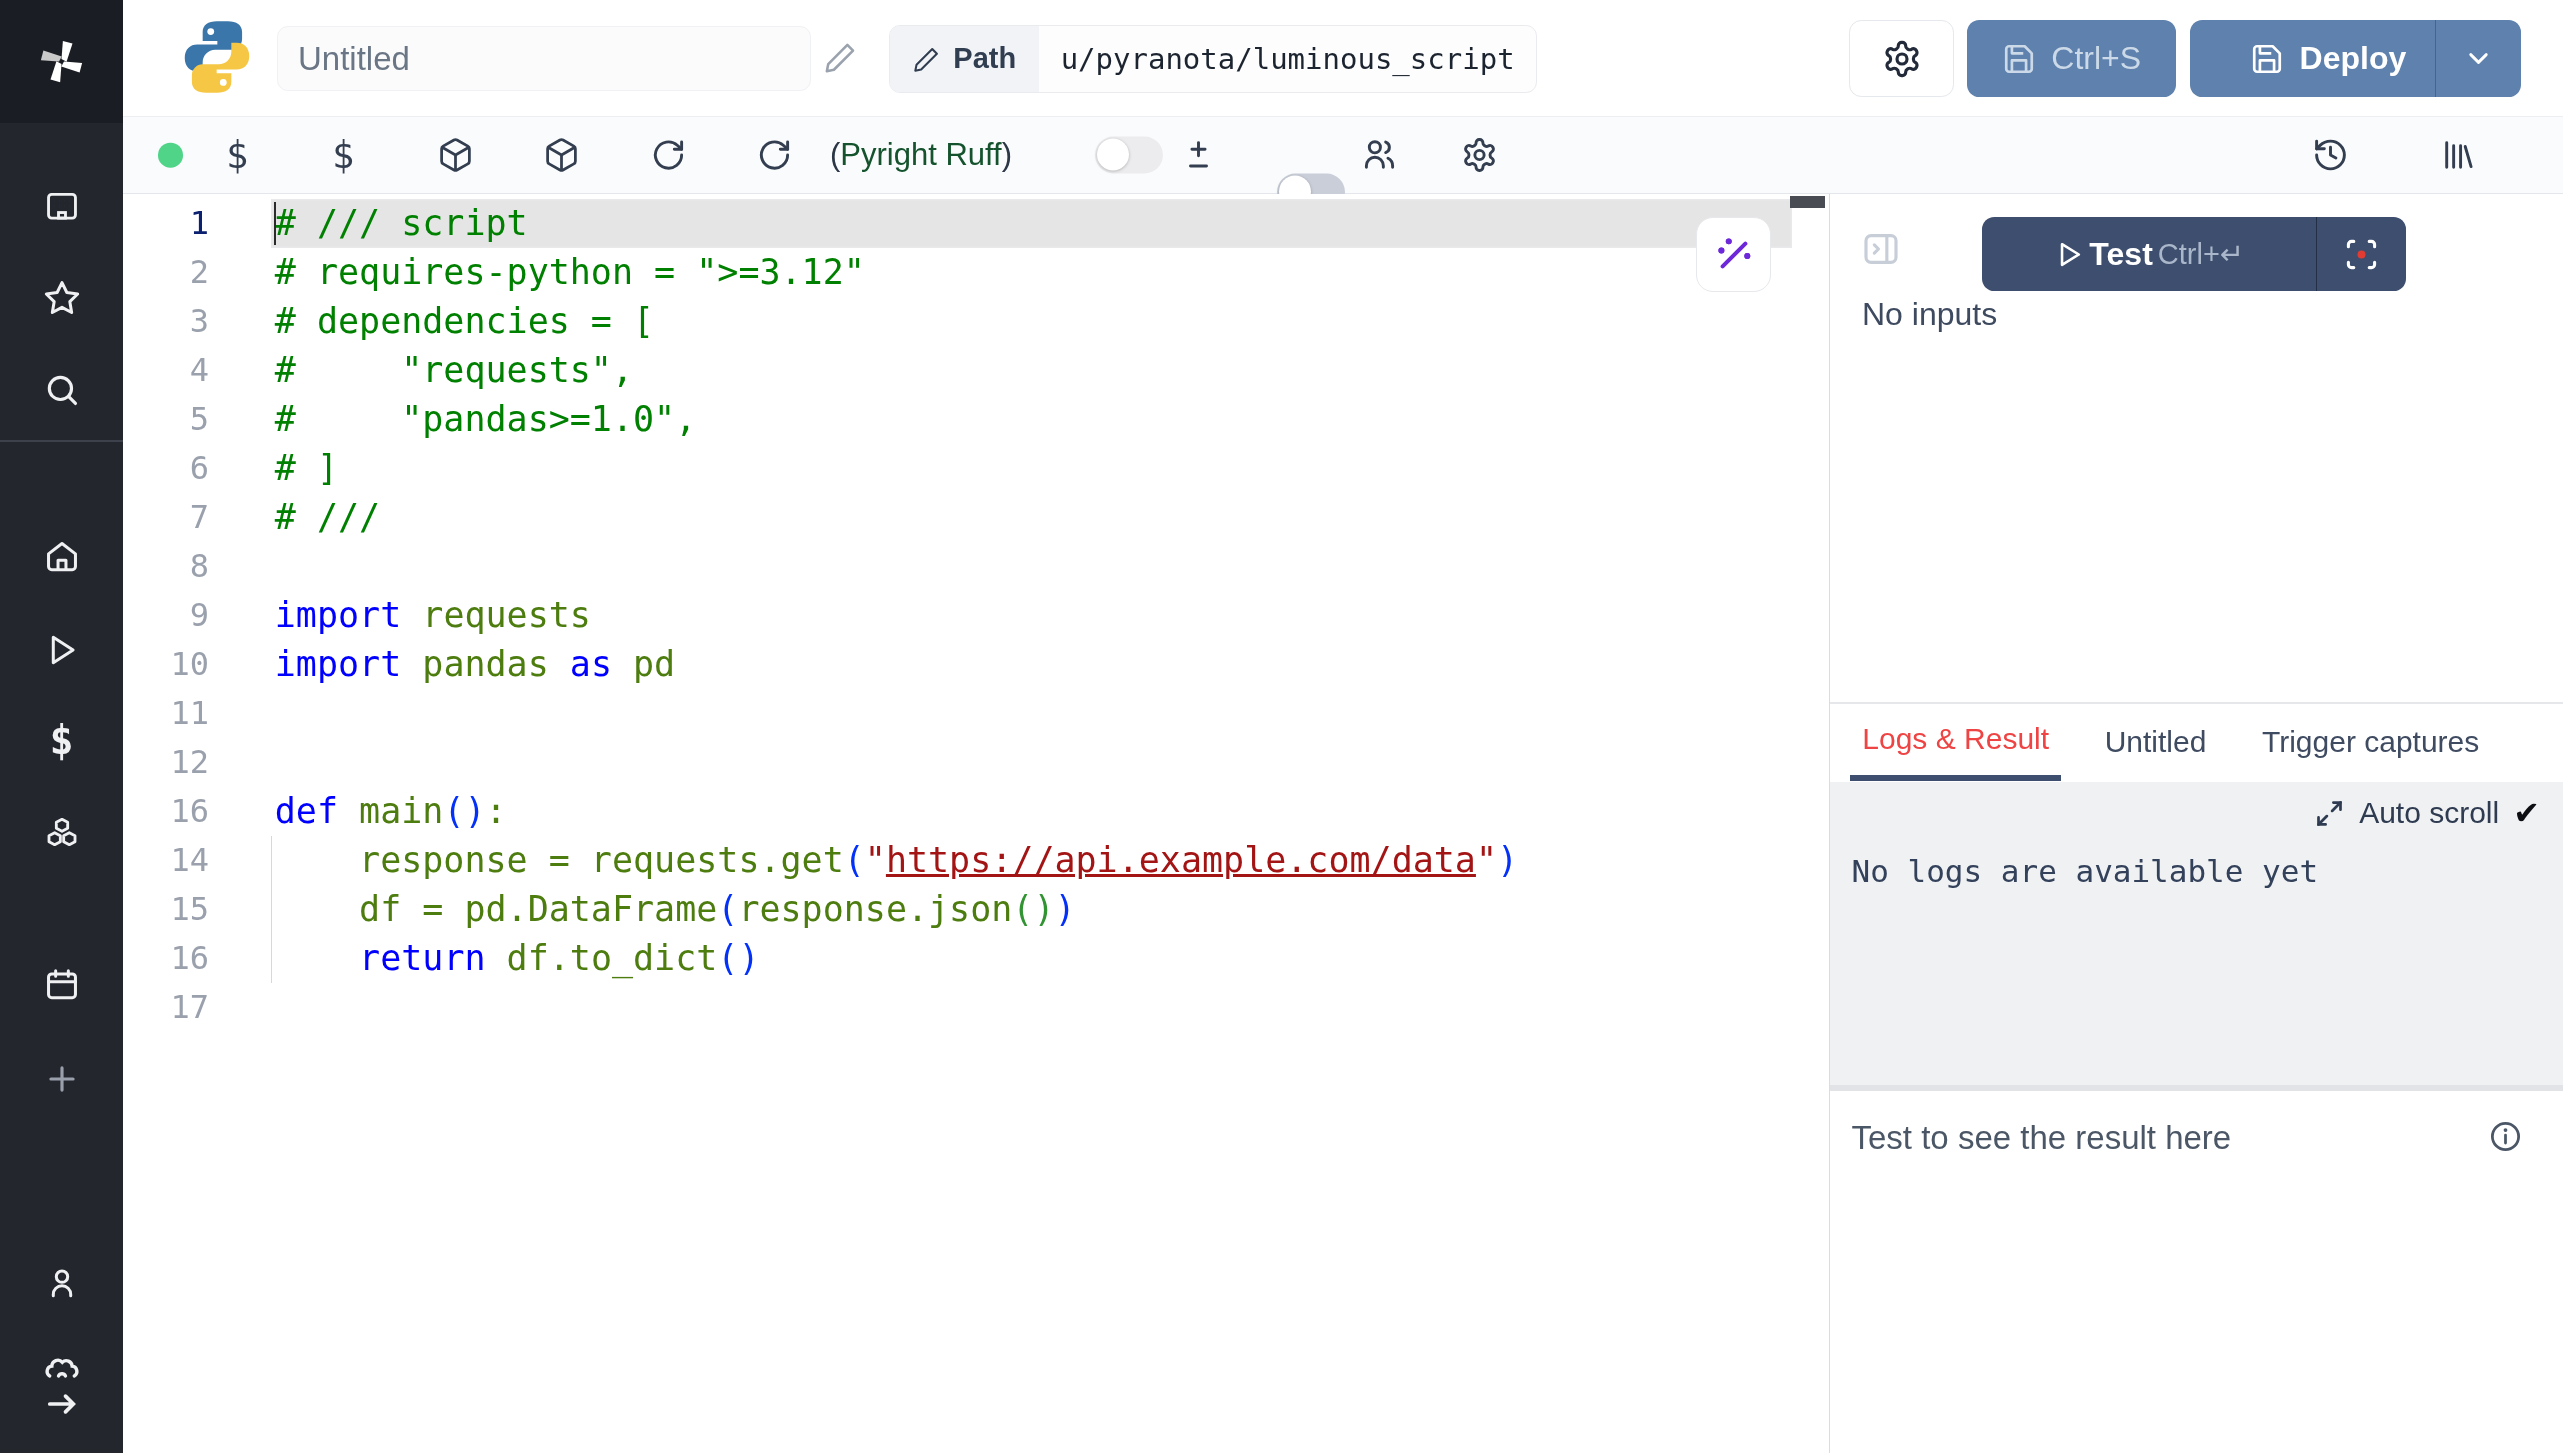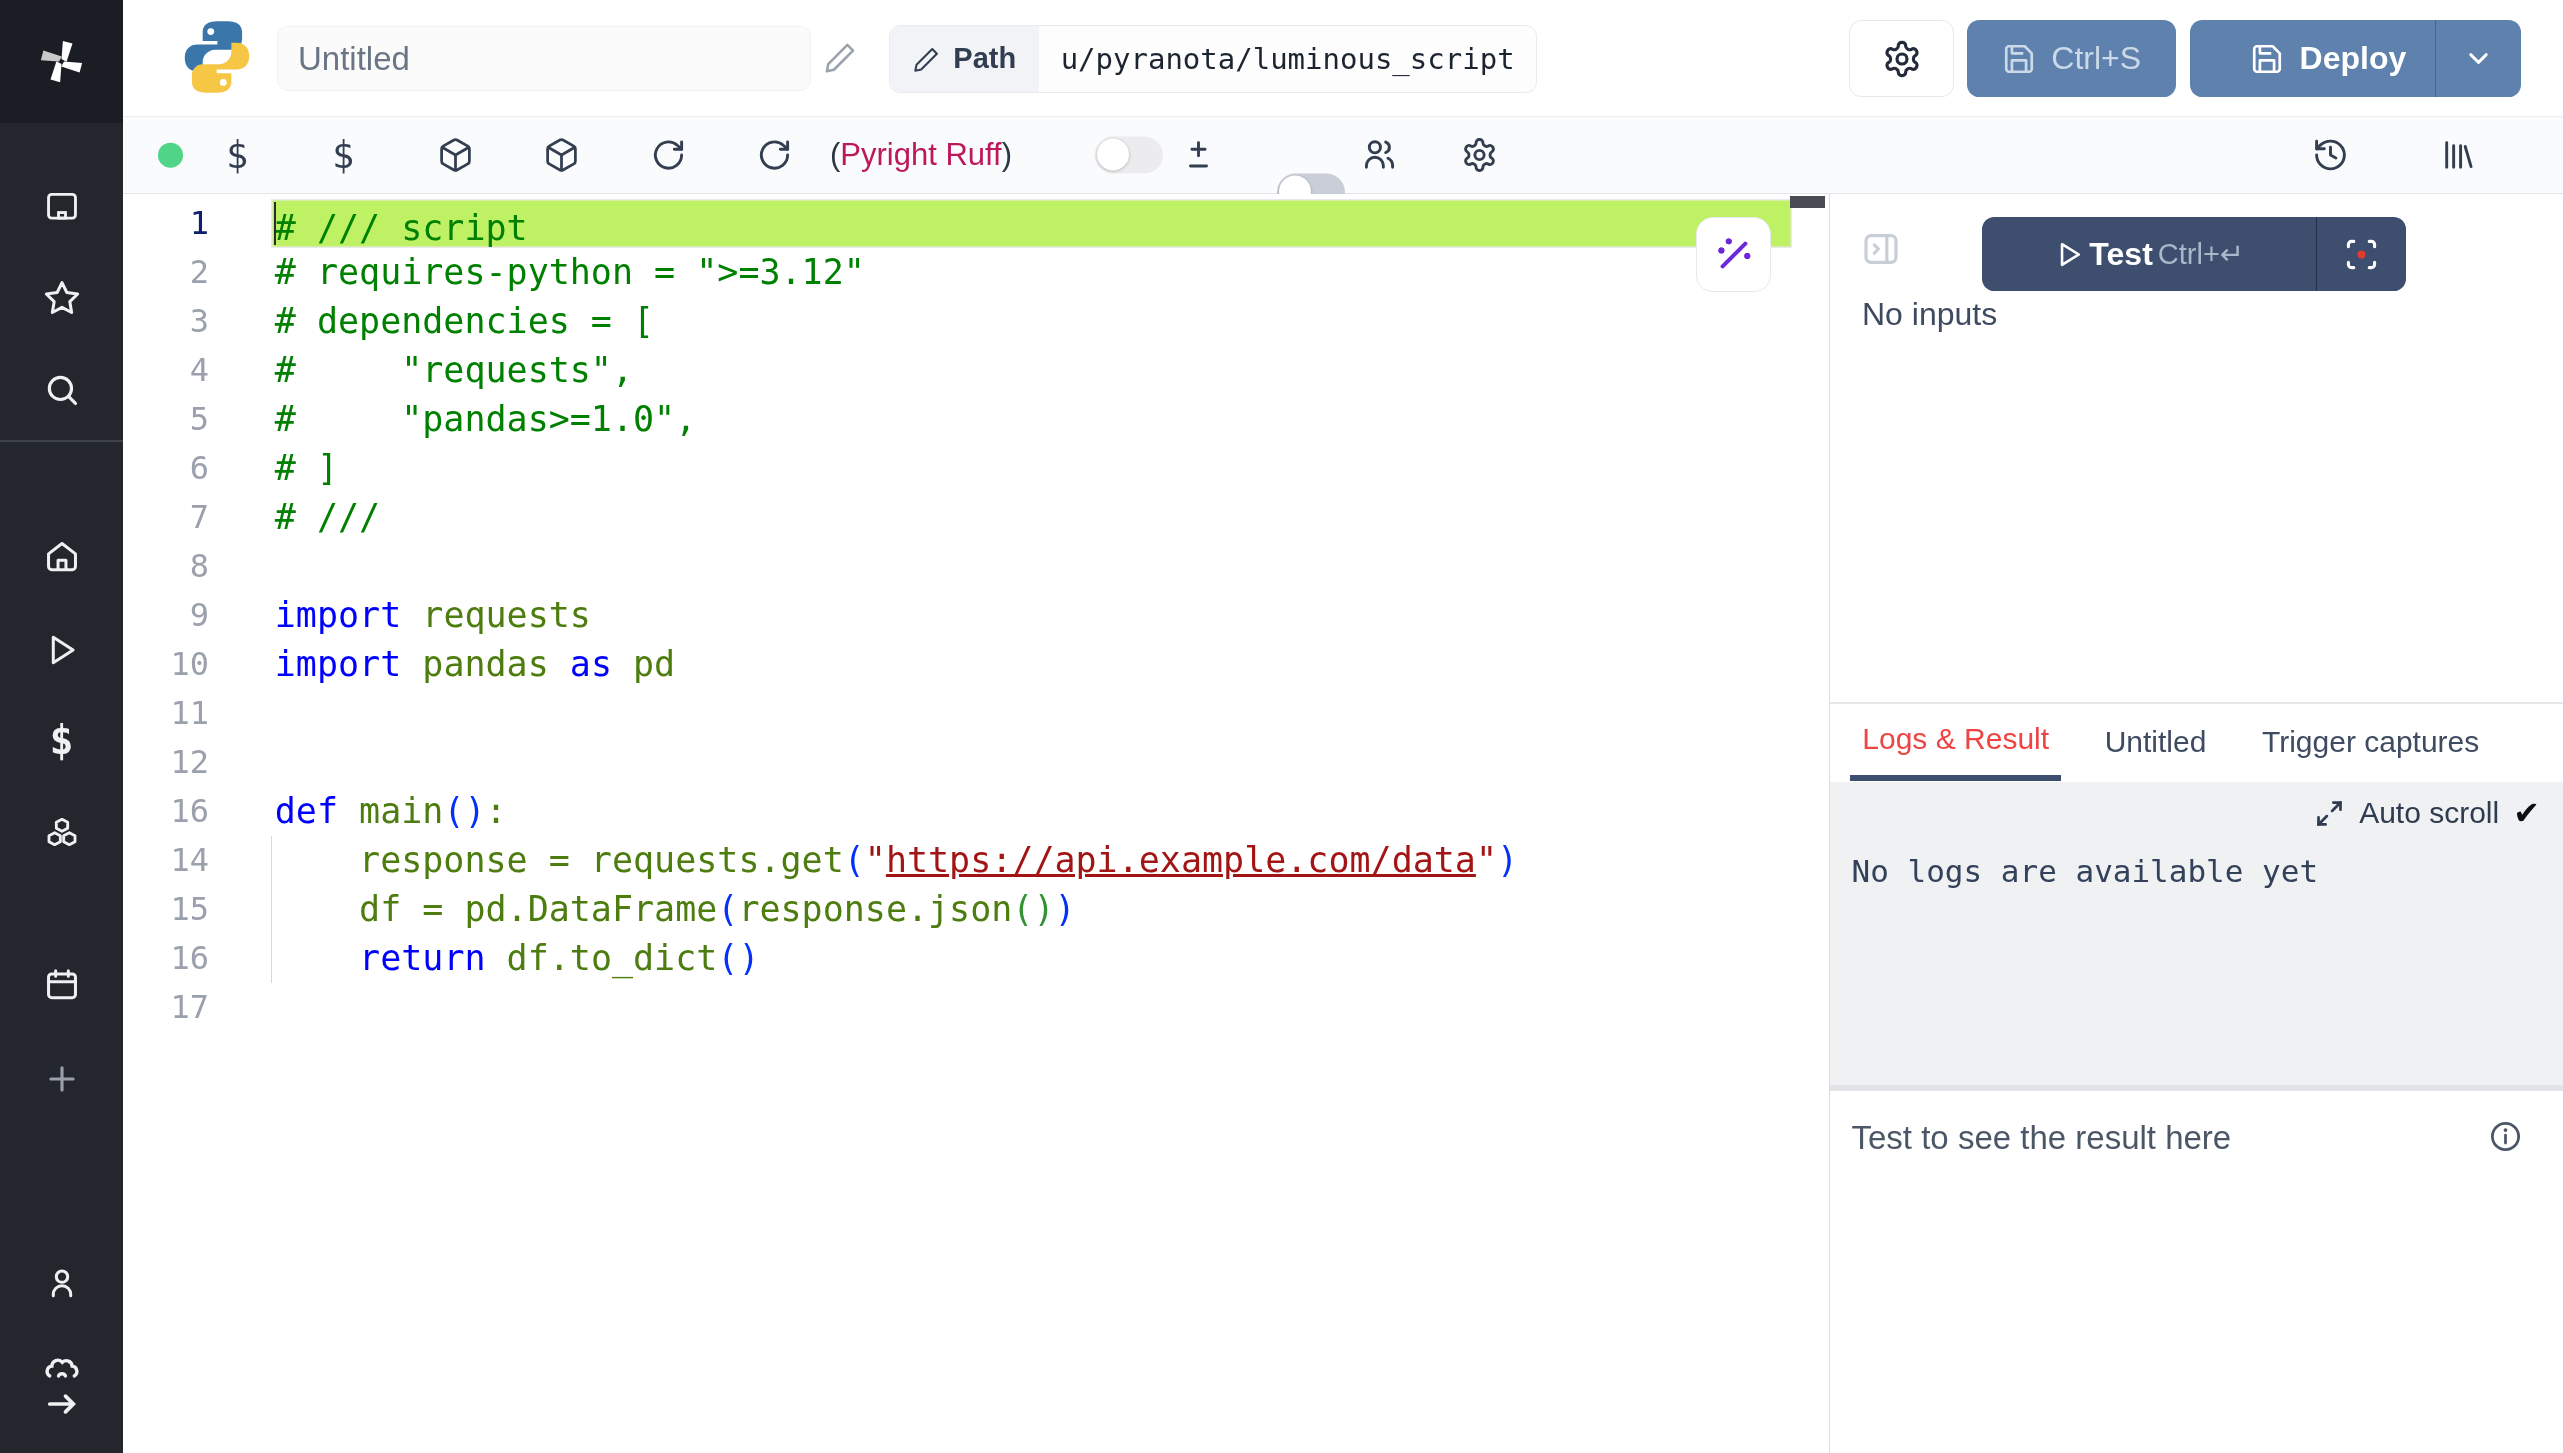--- a/index.html
+++ b/index.html
@@ -41,37 +41,37 @@
   .deploy-divider { width:1.5px; height:100%; background:#47648f; }
   .deploy-caret { width:85px; display:flex; align-items:center; justify-content:center; height:100%; }
 
   
   .toolbar { position:absolute; left:123px; top:117px; width:2440px; height:77px; background:#fafbfc;
              border-bottom:1.5px solid #e3e6ea; }
   .tb { position:absolute; top:50%; transform:translateY(-50%); color:#333e50; }
   .status-dot { width:24.6px; height:24.6px; border-radius:50%; background:#4fd488; }
   .tb-dollar { font-size:37px; font-weight:500; font-family:"DejaVu Sans Mono",monospace; }
   .assist { font-size:31px; color:#2b3646; white-space:nowrap; }
-  .assist .grn { color:#be185d; }
+  .assist .grn { color:#14532d; }
   .toggle { width:68px; height:37px; border-radius:18.5px; position:relative; }
   .toggle .knob { position:absolute; left:2.3px; top:2.3px; width:32px; height:32px; border-radius:50%;
                   background:#fff; box-shadow:0 0.8px 3.1px rgba(0,0,0,.25); }
   .t1 { background:#ececee; } .t2 { background:#c9ced9; }
 
   
   .editor { position:absolute; left:123px; top:194px; width:1706px; height:1260px; background:#fff; overflow:hidden; }
   .code-lines { position:absolute; left:0; top:4.6px; width:100%; }
   .code-row { display:flex; height:49px; align-items:center; }
   .gutter { width:86px; text-align:right; font-family:"DejaVu Sans Mono",monospace; font-size:32px;
             color:#9aa1ad; flex:none; }
   .code-row.active .gutter { color:#0b216f; }
   .code-content { margin-left:62px; flex:1; margin-right:37px; height:49px; display:flex; align-items:center;
                   position:relative; padding-left:3.8px; font-family:"DejaVu Sans Mono",monospace; font-size:35px;
                   white-space:pre; }
-  .code-row.active .code-content { background:#bef264; box-shadow:inset 0 0 0 1.5px #e9e9eb;align-items:flex-end; }
+  .code-row.active .code-content { background:#e5e5e5; box-shadow:inset 0 0 0 1.5px #e9e9eb; }
   .code-row.active .code-content::after { content:""; position:absolute; left:3.1px; top:3.1px; width:2.3px; height:43px;
                   background:#2b2b2b; }
   .code-row.guide .code-content::before { content:""; position:absolute; left:0; top:0; width:1.2px; height:49px;
                   background:#d8d8da; }
   .tok-c { color:#008000; } .tok-k { color:#0000ff; } .tok-p { color:#4d7c0f; }
   .tok-s { color:#a31515; } .tok-l { color:#a31515; text-decoration:underline; }
   .tok-b1 { color:#0431fa; } .tok-b2 { color:#319331; }
   .wand-btn { position:absolute; left:1573px; top:23px; width:75px; height:75px; background:#fff;
               border:1.5px solid #e6e8ec; border-radius:17px; display:flex; align-items:center; justify-content:center;
               color:#6d28d9; }

